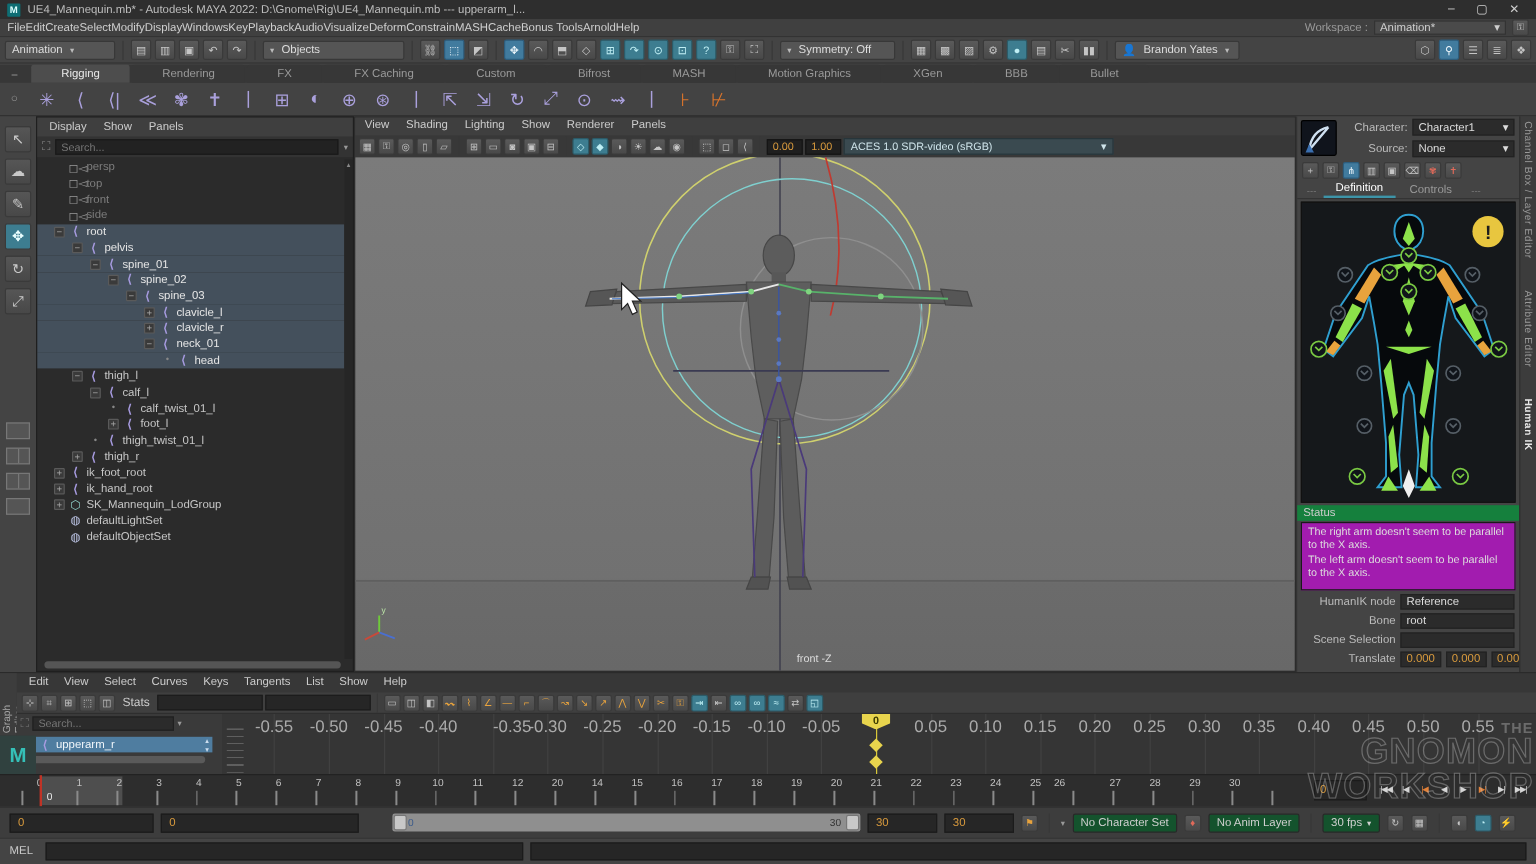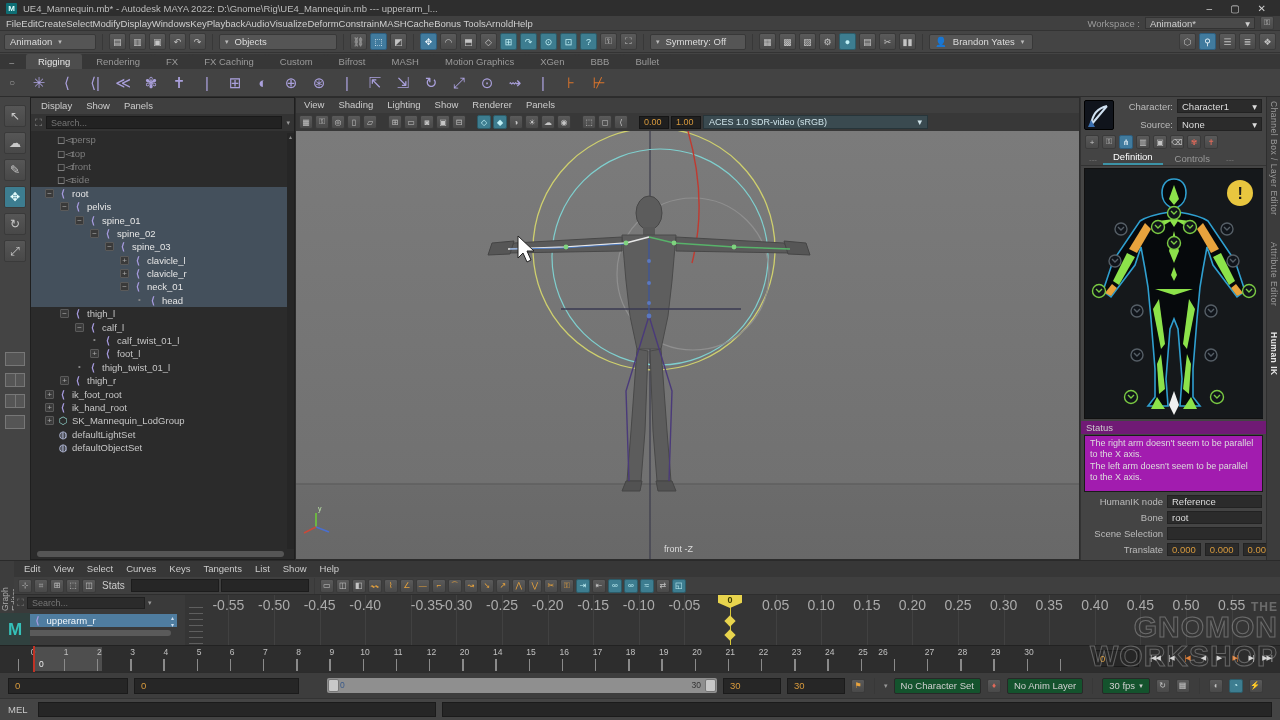--- a/index.html
+++ b/index.html
@@ -30,21 +30,21 @@
     display:flex; align-items:center; justify-content:center; font-size:9px; color:#c5c5c5;
     background-image:linear-gradient(#5a5a5a,#494949); border:1px solid #3a3a3a; }
   .ibox.hl { background:#417b9e; border-color:#2d5possible; border-color:#2d5d7d; color:#eaf4fa; }
   .ibox.teal { color:#bfeff5; background:#3d7d90; border-color:#2c5b68; }
   .ibox.orange { color:#e8a33d; }
   .ibox.red { color:#e06a5a; }
   .ibox.sm { width:14px; height:14px; font-size:8px; }
   
   #shelf { position:absolute; left:0; top:54px; width:1280px; height:43px; background:#434343; border-bottom:1px solid #2d2d2d;}
   #shelf-tabs { display:flex; height:15px; background:#373737; align-items:flex-end; padding-left:26px; gap:2px; }
-  .shelf-tab { padding:2px 12px; font-size:9.5px; color:#9a9a9a; background:#373737; border-radius:2px 2px 0 0;margin-top:18px; }
+  .shelf-tab { padding:2px 25px; font-size:9.5px; color:#9a9a9a; background:#373737; border-radius:2px 2px 0 0;margin-top:18px; }
   .shelf-tab.active { background:#4d4d4d; color:#e8e8e8; }
   #shelf-icons { display:flex; align-items:center; height:27px; padding-left:28px; gap:6px; }
   .shelf-ic { font-size:15px; color:#aaa0dc; width:22px; text-align:center; }
   .shelf-ic.orange { color:#d9742c; }
   #shelf-side { position:absolute; left:0; top:54px; width:24px; height:43px; display:flex; flex-direction:column;
      align-items:center; gap:8px; padding-top:4px; color:#999; }
   
   #main { position:absolute; left:0; top:97px; width:1280px; height:463px; }
   
   #toolbox { position:absolute; left:0; top:0; width:30px; height:463px; background:#444;
@@ -91,21 +91,21 @@
   .hk-row { display:flex; align-items:center; gap:4px; padding:2px 4px; }
   .hk-lab { width:52px; text-align:right; color:#bbb; font-size:9.5px; }
   .hk-dd { flex:1; background:#2b2b2b; border:1px solid #222; height:14px; display:flex; align-items:center;
     justify-content:space-between; padding:0 4px; color:#ddd; font-size:9.5px;}
   #hk-icons { display:flex; gap:3px; padding:2px 4px; align-items:center;}
   #hk-tabs { display:flex; gap:2px; border-bottom:1px solid #333; padding:1px 4px 0; height:15px; align-items:flex-end;}
   .hk-tab { padding:1px 10px; font-size:9.5px; color:#999; }
   .hk-tab.active { color:#fff; border-bottom:2px solid #3d94a8; }
   .hk-tab.mini { color:#777; font-size:8px; padding:1px 4px; }
   #bodymap { margin:2px 3px; background:#1b1b1b; border:1px solid #111; height:251px; position:relative;}
-  #status-head { background:#701a75; color:#ccc; padding:1px 5px; font-size:9.5px; }
+  #status-head { background:#15803d; color:#ccc; padding:1px 5px; font-size:9.5px; }
   #status-box { margin:1px 3px; background:#a21caf; border:1px solid #1a1a1a; height:57px; padding:2px 5px;
     font-size:9px; color:#ddd; line-height:1.25; }
   .fld-row { display:flex; align-items:center; gap:4px; padding:1.5px 4px; }
   .fld-lab { width:78px; text-align:right; color:#bbb; font-size:9.5px; flex:none;}
   .fld-val { flex:1; background:#2b2b2b; border:1px solid #222; height:13px; color:#ddd; font-size:9.5px;
     display:flex; align-items:center; padding:0 4px;}
   .fld-val.num { color:#d89a3d; max-width:38px; }
   
   #vtabs { position:absolute; left:1266px; top:0; width:14px; height:463px; background:#3c3c3c; border-left:1px solid #2e2e2e;
     display:flex; flex-direction:column; gap:26px; padding-top:4px; align-items:center;}

